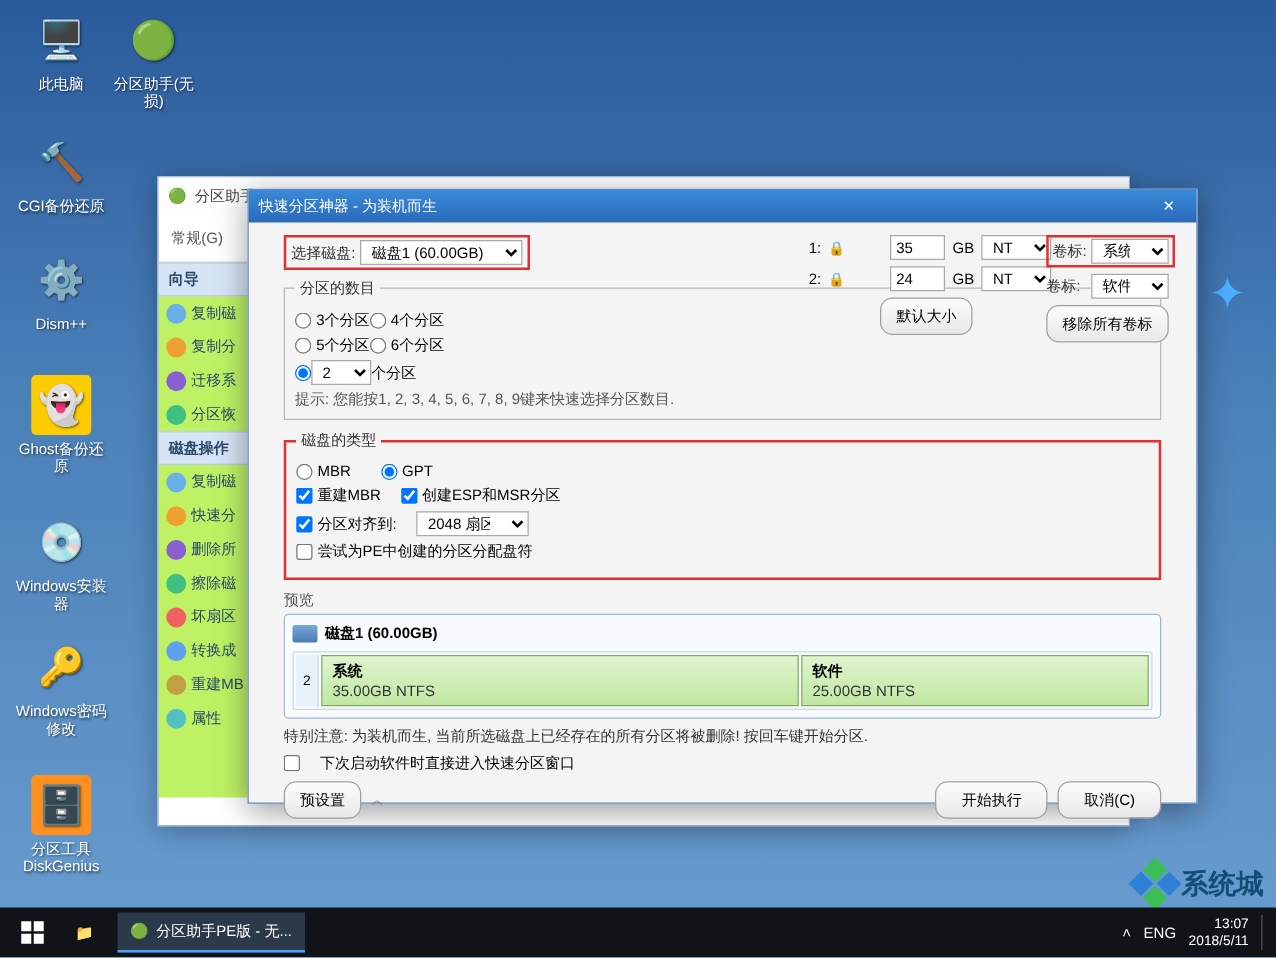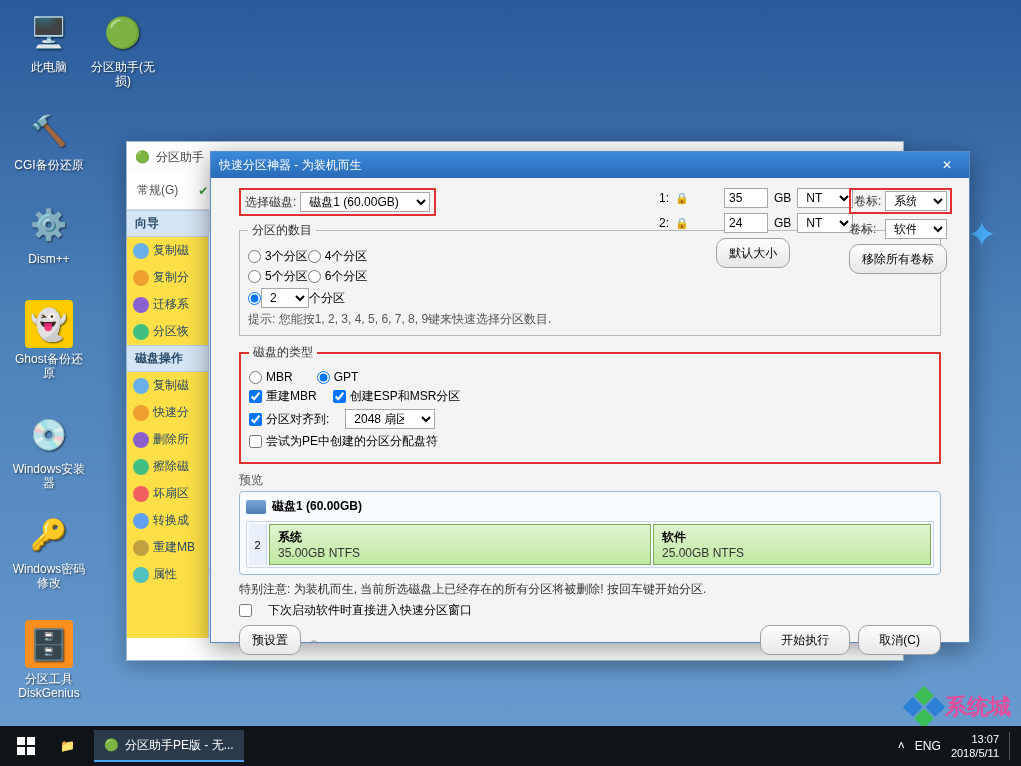--- a/index.html
+++ b/index.html
@@ -11,35 +11,35 @@
 .desktop-icon .ic { width: 48px; height: 48px; margin: 0 auto 4px; border-radius: 4px; display: flex; align-items: center; justify-content: center; font-size: 30px; }
 .desktop-icon .lbl { line-height: 14px; }
 
 
 .bgwin { position: absolute; left: 126px; top: 141px; width: 778px; height: 520px; background: #fff; border: 1px solid #9bb8d3; box-shadow: 0 4px 20px rgba(0,0,0,.3); font-size: 12px; }
 .bgwin-title { height: 30px; background: #fdfdfd; display: flex; align-items: center; padding: 0 8px; gap: 6px; }
 .bgwin-title .t { flex: 1; color: #444; }
 .bgwin-title .wbtn { width: 30px; height: 20px; display: flex; align-items: center; justify-content: center; color: #666; }
 .bgwin-toolbar { height: 38px; border-bottom: 1px solid #d4e0ec; display: flex; align-items: center; gap: 12px; padding: 0 10px; color: #555; }
 .bgwin-body { display: flex; height: calc(100% - 90px); }
-.bgwin-left { width: 82px; background: #fde047; border-right: 1px solid #c8d8e8; }
+.bgwin-left { width: 82px; background: #bef264; border-right: 1px solid #c8d8e8; }
 .left-sec-h { background: #d6e5f5; border-top: 1px solid #b8cde0; border-bottom: 1px solid #b8cde0; padding: 4px 8px; color: #2a4a6a; font-weight: bold; }
 .left-item { padding: 5px 6px; display: flex; align-items: center; gap: 4px; color: #2a4a6a; white-space: nowrap; overflow: hidden; }
 .left-item .li-ic { width: 16px; height: 16px; flex: 0 0 16px; border-radius: 50%; display: inline-block; }
 .bgwin-right { flex: 1; background: #fff; position: relative; }
 .right-head { background: #eaf2fb; border-bottom: 1px solid #c8d8e8; height: 22px; display: flex; color: #2a4a6a; }
 .right-head span { padding: 3px 8px; border-right: 1px solid #c8d8e8; }
 .right-rows { font-size: 12px; }
 .right-row { height: 22px; display: flex; justify-content: flex-end; padding-right: 34px; align-items: center; color: #333; }
 .bgwin-bottom { position: absolute; bottom: 0; left: 0; right: 0; height: 70px; border-top: 1px solid #c8d8e8; padding: 6px; }
 .disk-bar { height: 40px; border: 1px solid #9bb8d3; border-radius: 2px; display: flex; gap: 2px; padding: 2px; }
 .disk-seg { border: 1px solid #6a9a4a; background: linear-gradient(#d4f0c0, #b8e090); }
 
 
-.modal { position: absolute; left: 210px; top: 151px; width: 760px; height: 492px; background: #f4f4f4; border: 1px solid #5a8ac8; box-shadow: 0 6px 24px rgba(0,0,0,.4); font-size: 12px; }
+.modal { position: absolute; left: 198px; top: 151px; width: 760px; height: 492px; background: #f4f4f4; border: 1px solid #5a8ac8; box-shadow: 0 6px 24px rgba(0,0,0,.4); font-size: 12px; }
 .modal-title { height: 26px; background: linear-gradient(#3a8ad8, #2a6ab8); color: #fff; display: flex; align-items: center; padding: 0 8px; }
 .modal-title .t { flex: 1; }
 .modal-title .xbtn { width: 28px; height: 20px; display: flex; align-items: center; justify-content: center; cursor: pointer; }
 .modal-body { padding: 10px 28px; position: relative; }
 
 .red-box { border: 2px solid #e03030; padding: 2px 4px; display: inline-flex; align-items: center; gap: 4px; }
 .row { display: flex; align-items: center; gap: 6px; margin-bottom: 6px; }
 .label { color: #333; }
 select, input[type=text] { border: 1px solid #a8a8a8; background: #fff; height: 20px; font-size: 12px; padding: 0 4px; }
 select { padding-right: 14px; }
@@ -83,21 +83,21 @@
 .taskbar { position: absolute; left: 0; right: 0; bottom: 0; height: 40px; background: #101418; display: flex; align-items: center; padding: 0 6px; color: #fff; font-size: 12px; }
 .tb-start { width: 40px; height: 40px; display: flex; align-items: center; justify-content: center; }
 .win-logo { display: grid; grid-template-columns: 8px 8px; grid-template-rows: 8px 8px; gap: 2px; }
 .win-logo span { background: #fff; }
 .tb-icon { width: 44px; height: 40px; display: flex; align-items: center; justify-content: center; }
 .tb-task { height: 32px; background: #2a3a4a; border-bottom: 2px solid #4aa0ff; display: flex; align-items: center; gap: 6px; padding: 0 10px; margin-left: 4px; }
 .tb-right { margin-left: auto; display: flex; align-items: center; gap: 10px; }
 .tb-clock { text-align: right; line-height: 14px; font-size: 11px; }
 
 
-.watermark { position: absolute; right: 10px; bottom: 44px; display: flex; align-items: center; gap: 6px; color: #ec4899; font-size: 22px; font-weight: bold; opacity: .95; }
+.watermark { position: absolute; right: 10px; bottom: 44px; display: flex; align-items: center; gap: 6px; color: #0c4a6e; font-size: 22px; font-weight: bold; opacity: .95; }
 .wm-logo { display: grid; grid-template-columns: 14px 14px; grid-template-rows: 14px 14px; gap: 2px; transform: rotate(45deg); }
 .wm-logo span:nth-child(1){background:#3ac050;} .wm-logo span:nth-child(2){background:#2a80d8;} .wm-logo span:nth-child(3){background:#2a80d8;} .wm-logo span:nth-child(4){background:#3ac050;}
 
 .gear { color: #4ab0ff; font-size: 36px; position: absolute; }
 </style>
 </head>
 <body>
 
 <div class="desktop">
   <div class="gear" style="right:24px; top:214px;">✦</div>

